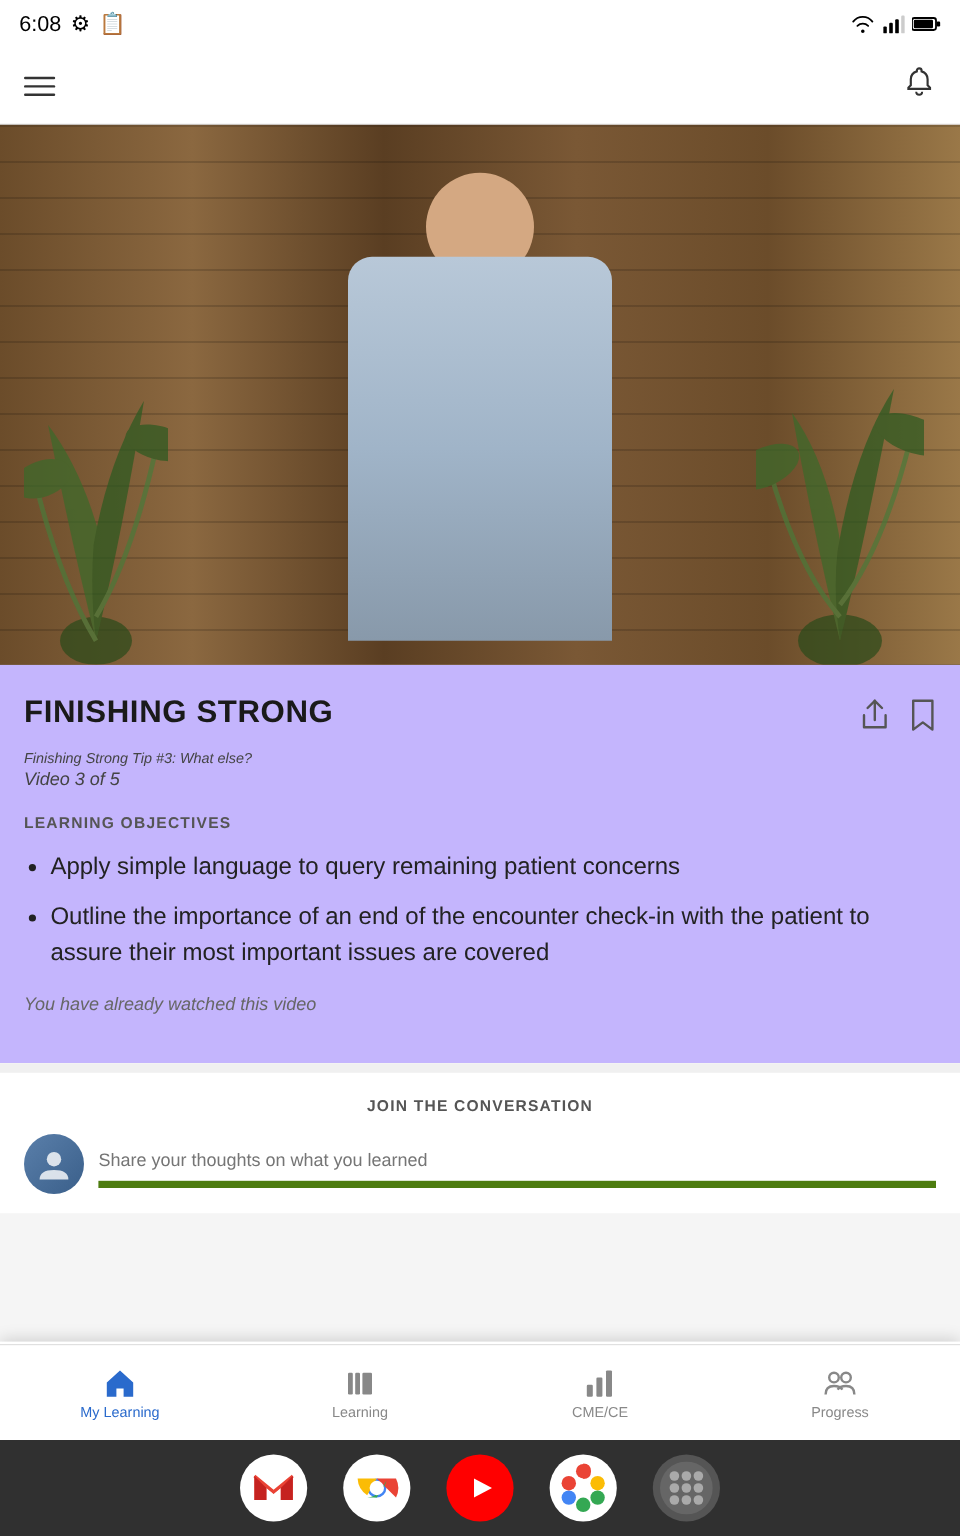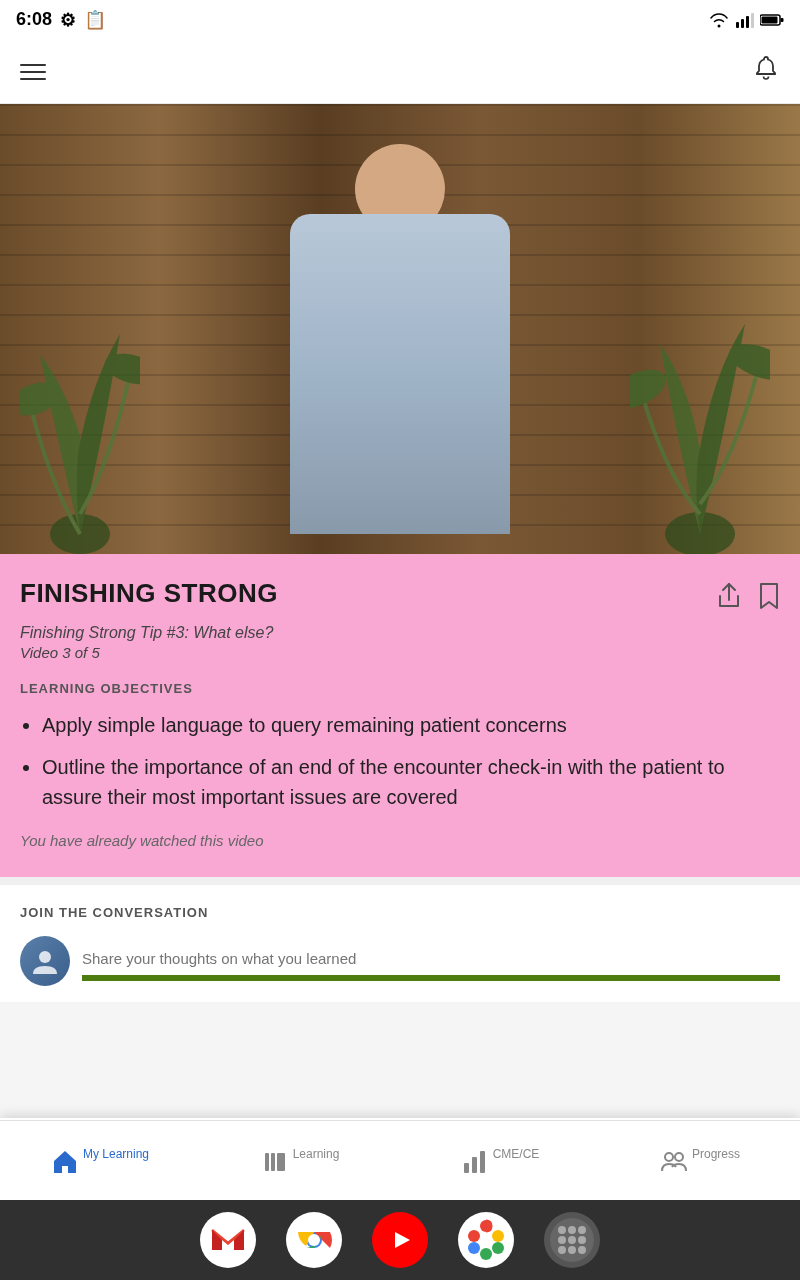--- a/index.html
+++ b/index.html
@@ -16,24 +16,24 @@
     .status-bar {
       background: #fff;
       display: flex;
       align-items: center;
       justify-content: space-between;
       padding: 8px 16px;
       height: 40px;
     }
     .status-left {
       display: flex;
-      align-items: flex-start;
+      align-items: flex-end;
       gap: 8px;
       font-size: 18px;
-      font-weight: 700;
+      font-weight: 400;
     }
     .status-right {
       display: flex;
       align-items: center;
       gap: 6px;
     }
 
     
     .top-nav {
       background: #fff;
@@ -133,22 +133,22 @@
       position: absolute;
       right: 30px;
       bottom: 0;
       width: 140px;
       height: 320px;
       opacity: 0.7;
     }
 
     
     .content-area {
-      background: #f9a8d4;
-      padding: 24px 20px 4px;
+      background: #c4b5fd;
+      padding: 24px 20px 16px;
     }
 
     .video-title-row {
       display: flex;
       justify-content: space-between;
       align-items: flex-start;
       margin-bottom: 8px;
     }
     .video-title {
       font-size: 26px;
@@ -162,21 +162,21 @@
       align-items: center;
       padding-top: 4px;
     }
     .action-icon {
       font-size: 24px;
       color: #555;
       cursor: pointer;
     }
 
     .video-subtitle {
-      font-size: 16px;
+      font-size: 12px;
       color: #444;
       font-style: italic;
       margin-bottom: 2px;
     }
     .video-count {
       font-size: 15px;
       color: #444;
       font-style: italic;
       margin-bottom: 20px;
     }
@@ -215,20 +215,21 @@
       background: #fff;
       border-top: 8px solid #f0f0f0;
     }
     .join-heading {
       font-size: 13px;
       font-weight: 700;
       color: #555;
       letter-spacing: 1px;
       text-transform: uppercase;
       margin-bottom: 16px;
+      text-align: center;
     }
 
     .conversation-input-row {
       display: flex;
       align-items: center;
       gap: 12px;
     }
     .avatar-circle {
       width: 50px;
       height: 50px;
@@ -316,21 +317,22 @@
       background: #fff;
       border-top: 1px solid #e0e0e0;
       display: flex;
       align-items: center;
       height: 80px;
       z-index: 200;
     }
     .nav-item {
       flex: 1;
       display: flex;
-      flex-direction: row;
+      flex-direction: column;
+      align-items: center;
       justify-content: center;
       gap: 4px;
       cursor: pointer;
       padding: 8px 0;
     }
     .nav-item .nav-icon {
       font-size: 24px;
       color: #888;
     }
     .nav-item.active .nav-icon {

